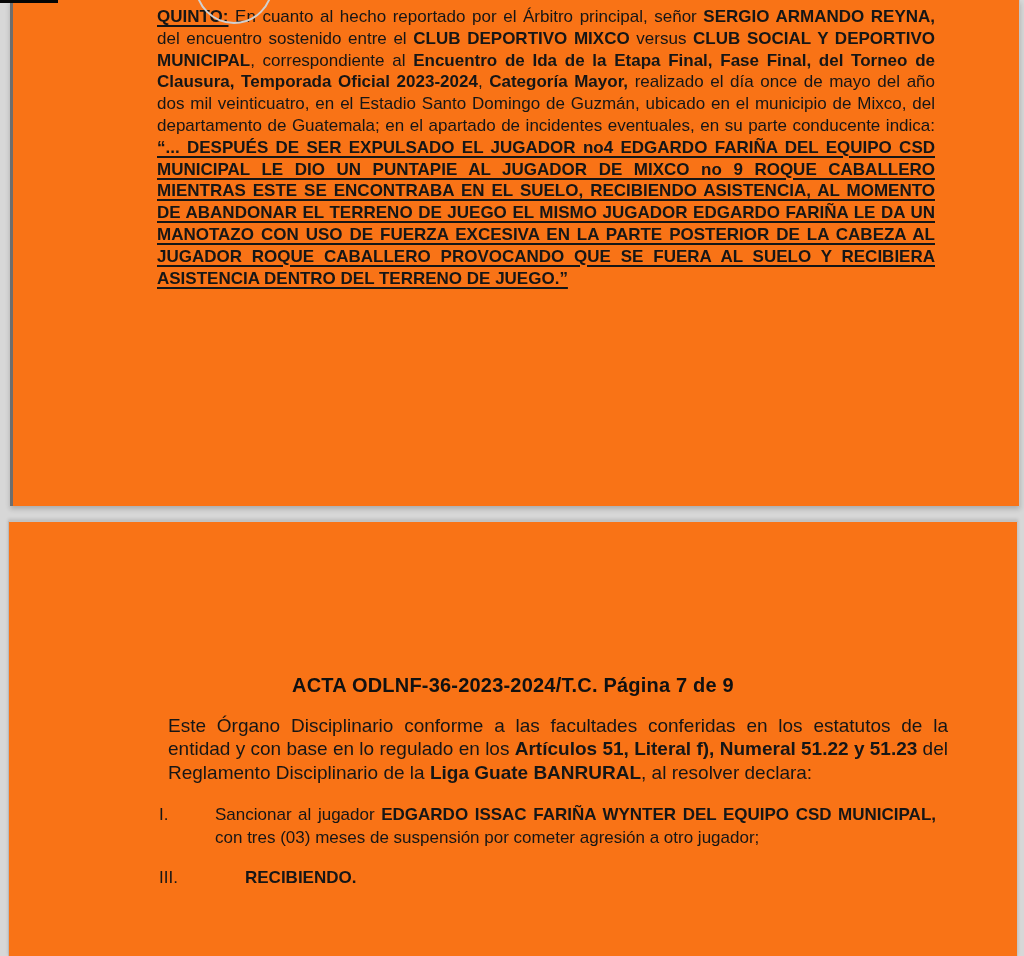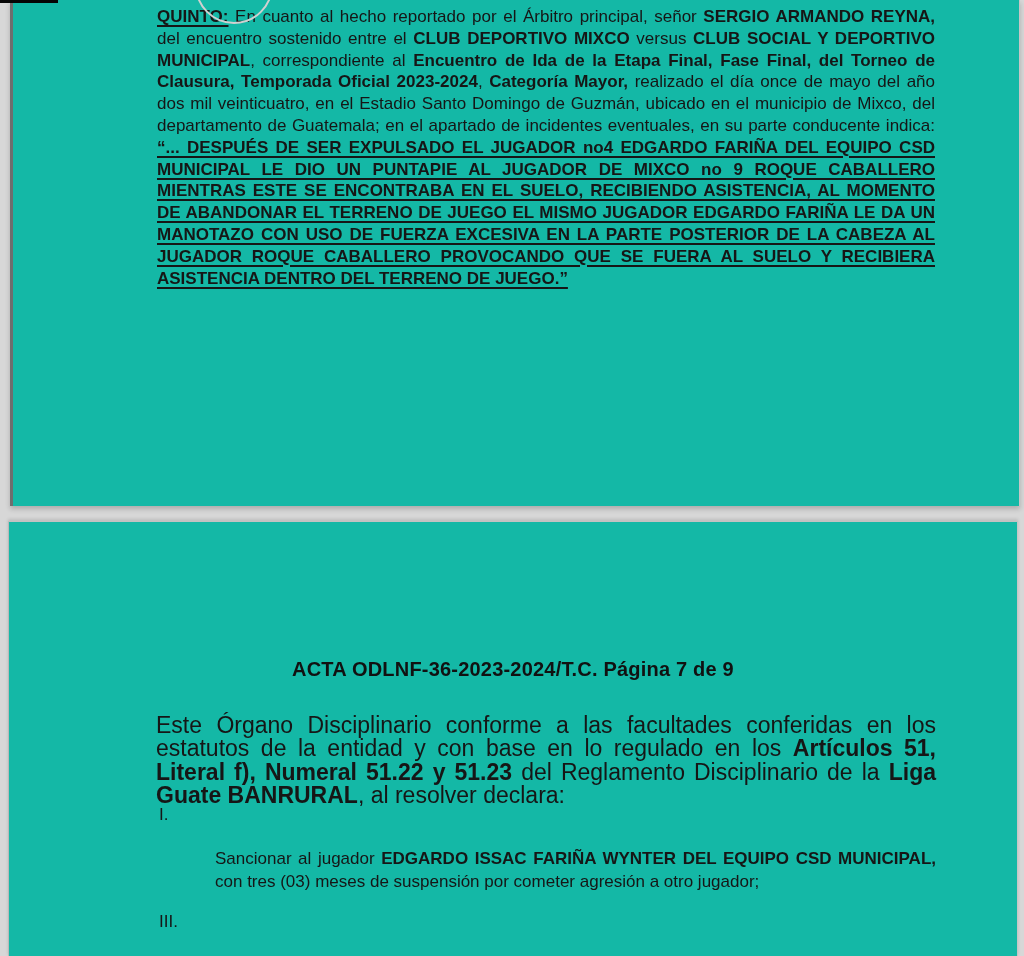--- a/index.html
+++ b/index.html
@@ -11,21 +11,21 @@
     background: #d7d7d7;
     font-family: "Liberation Sans", "DejaVu Sans", sans-serif;
   }
   .stage {
     position: relative;
     width: 1024px;
     height: 956px;
   }
   .page {
     position: absolute;
-    background: #14b8a6;
+    background: #f97316;
     color: #1a1a1a;
   }
   .page-1 {
     left: 10px;
     top: 0;
     width: 1006px;
     height: 506px;
     border-left: 3px solid #6e6e6e;
     border-right: 1px solid #c6c6c6;
     box-shadow: 0 3px 5px rgba(0,0,0,0.20);
@@ -74,32 +74,32 @@
   .b { font-weight: bold; }
   .u {
     text-decoration: underline;
     text-decoration-thickness: 2px;
     text-underline-offset: 3px;
   }
   .acta-heading {
     position: absolute;
     left: 0;
     right: 0;
-    top: 136px;
+    top: 152px;
     text-align: center;
     font-size: 20px;
     font-weight: bold;
     color: #111111;
     letter-spacing: 0.2px;
   }
   .intro-para {
-    left: 147px;
+    left: 159px;
     top: 192px;
     width: 780px;
-    font-size: 23px;
+    font-size: 19px;
     line-height: 23.4px;
   }
   .resolution-list {
     position: absolute;
     left: 150px;
     top: 281px;
     width: 777px;
   }
   .list-item {
     display: flex;
@@ -108,21 +108,20 @@
     line-height: 23px;
   }
   .li-numeral {
     flex: 0 0 56px;
     color: #161616;
   }
   .li-body {
     flex: 1 1 auto;
     text-align: justify;
     color: #161616;
-    margin-top: 44px;
   }
   .list-item:nth-child(2) .li-body { text-indent: 30px; }
   .list-item:nth-child(3) { margin-bottom: 0; }
 </style>
 </head>
 <body>
 
 <div class="stage">
 
   <div class="scan-topline"></div>

